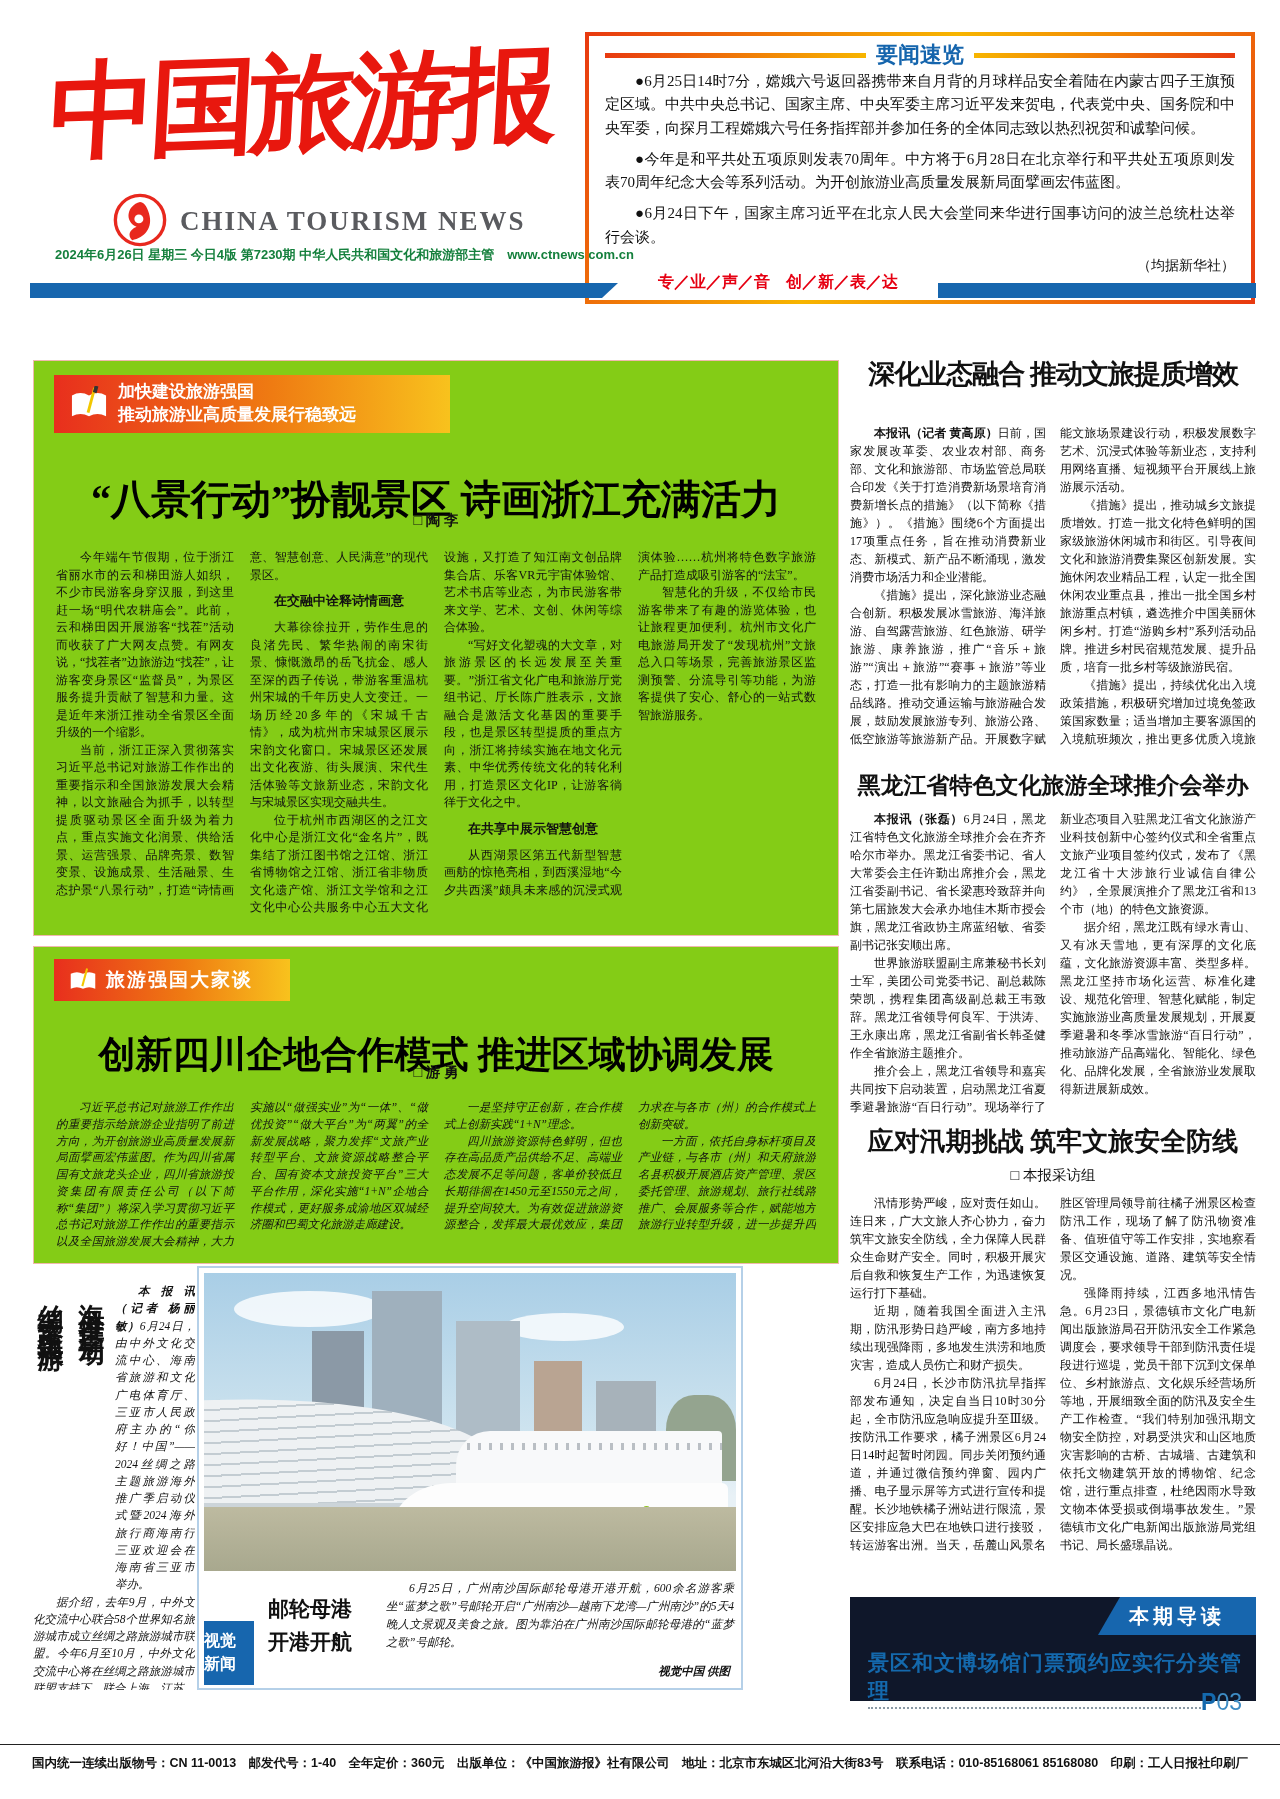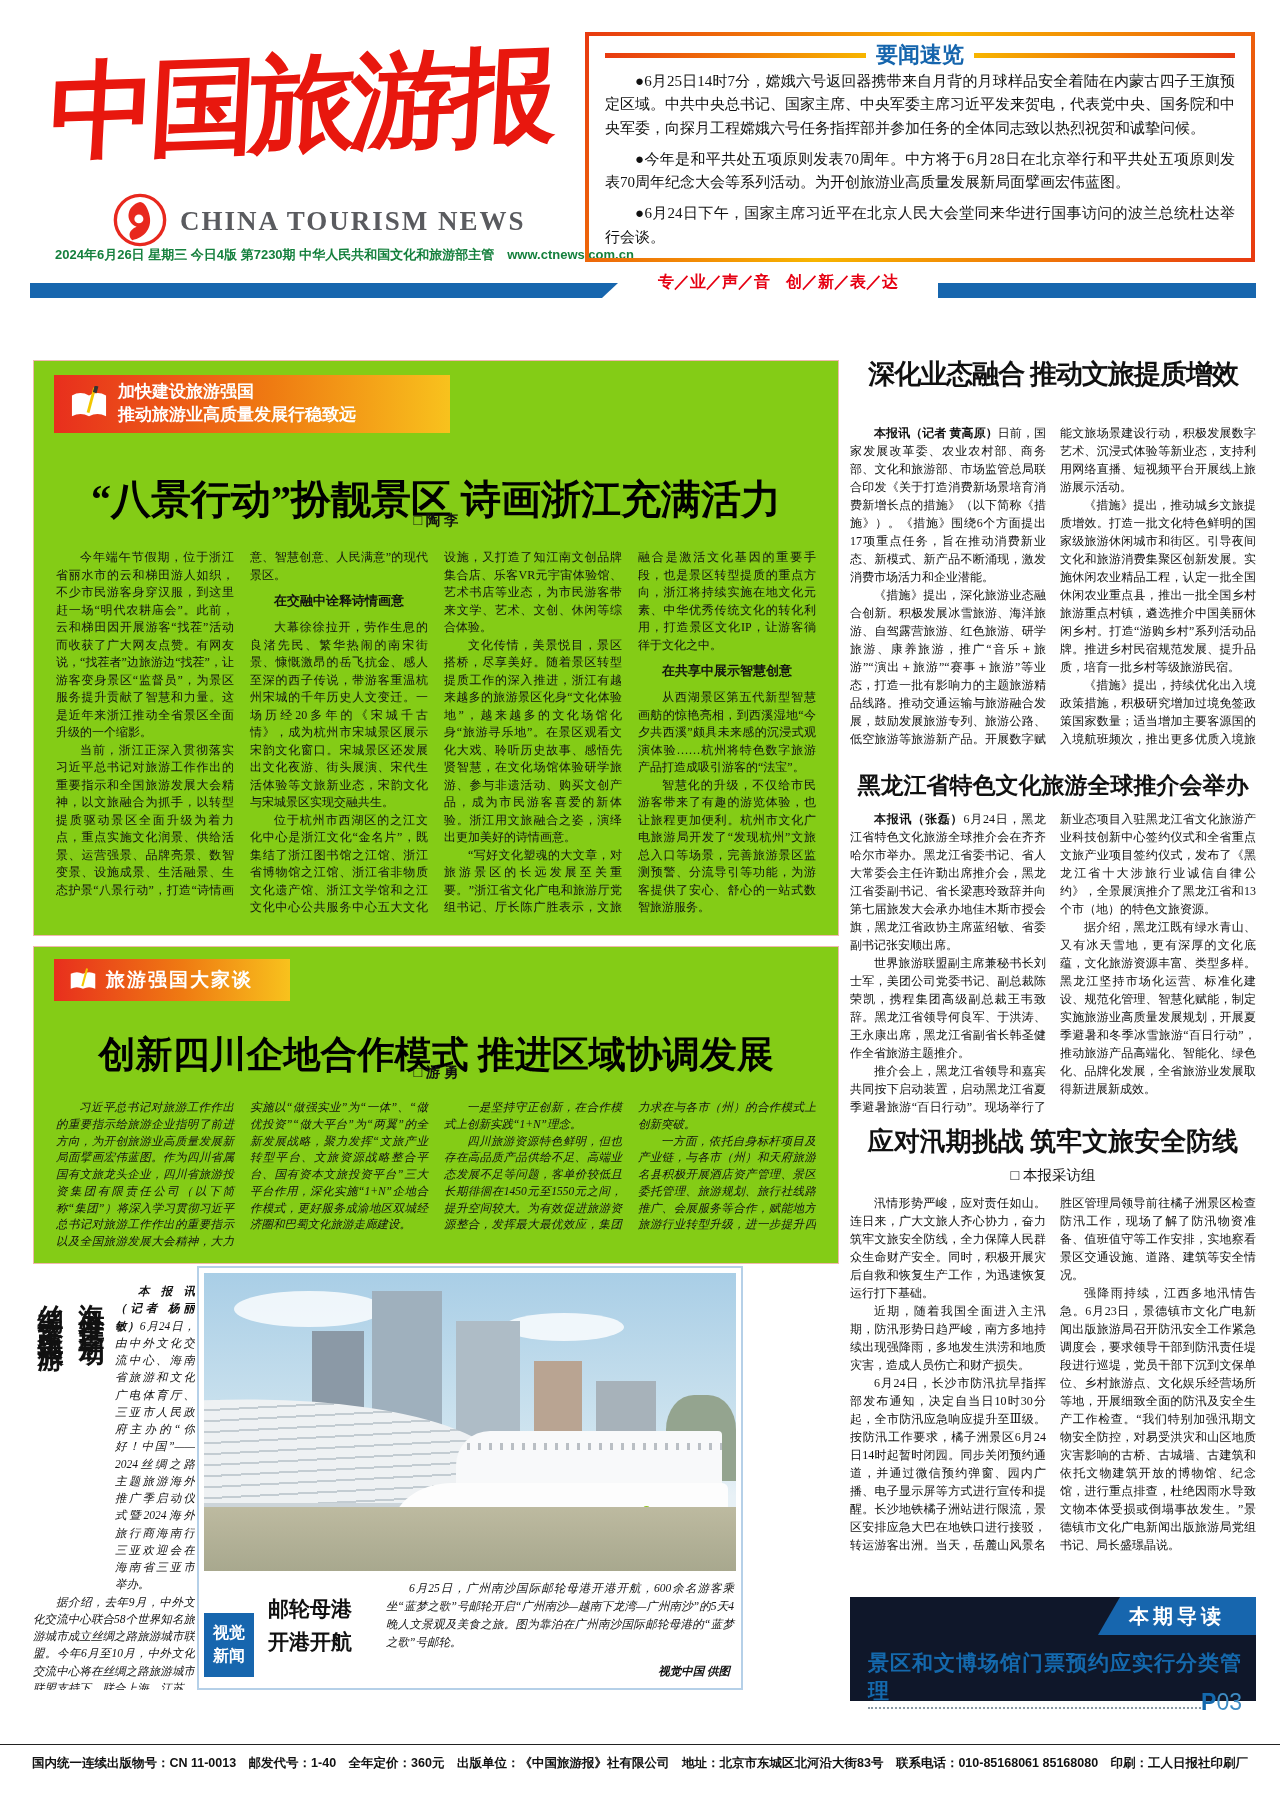--- a/index.html
+++ b/index.html
@@ -10,21 +10,21 @@
   .serif{font-family:"Liberation Serif","DejaVu Serif",serif;}
 
   
   #mast-title{left:50px;top:14px;width:540px;height:200px;font-size:106px;font-weight:bold;
               color:#e8170e;letter-spacing:-6px;transform:skewX(-5deg) rotate(-2deg);line-height:1.7;}
   #logo{left:112px;top:192px;width:56px;height:56px;}
   #mast-en{left:180px;top:206px;font-size:27px;font-weight:bold;color:#5a5b5f;letter-spacing:2px;}
   #dateline{left:55px;top:246px;font-size:13px;font-weight:bold;color:#15803d;}
 
   
-  #brief{left:585px;top:32px;width:670px;height:230px;border:4px solid;box-sizing:border-box;
+  #brief{left:585px;top:32px;width:670px;height:272px;border:4px solid;box-sizing:border-box;
          border-image:linear-gradient(120deg,#e83a10,#f7b500 45%,#e83a10) 1;padding:4px 16px;overflow:hidden;}
   .brief-titlerow{display:flex;align-items:center;gap:10px;height:30px;}
   .brief-bar{flex:1;height:5px;background:linear-gradient(90deg,#e83a10,#f7b500);}
   .brief-bar.rev{background:linear-gradient(90deg,#f7b500,#e83a10);}
   #brief h2{margin:0;font-size:22px;color:#1565ad;font-weight:bold;}
   .brief-body{font-size:15px;line-height:1.55;}
   .brief-body .para{margin:0 0 8px;text-indent:2em;text-align:justify;}
   #brief-credit{text-align:right;font-size:14px;margin-top:2px;}
 
   
@@ -80,22 +80,22 @@
         border-radius:60px 6px 6px 10px/46px 6px 6px 10px;box-shadow:inset 0 -10px 0 #e4e7e9;}
   #superstructure{position:absolute;bottom:58px;left:64px;right:6px;height:56px;background:#f8f9fa;
         border-radius:34px 4px 0 0;
         background-image:repeating-linear-gradient(90deg,rgba(110,120,130,.45) 0 3px,transparent 3px 11px);
         background-size:100% 7px;background-repeat:repeat-x;background-position:0 12px;}
   .note{position:absolute;bottom:14px;width:9px;height:9px;border-radius:50%;}
   #water{position:absolute;left:0;right:0;bottom:0;height:64px;
          background:linear-gradient(#bdbaa0,#a8a88e);}
   #quay{position:absolute;left:0;bottom:56px;width:46%;height:12px;background:#ccd4d9;}
   #photocap{position:relative;height:108px;margin-top:6px;}
-  #viz-label{position:absolute;left:0;bottom:8px;width:50px;height:64px;background:#1766ae;color:#fff;
-             font-size:16px;font-weight:bold;text-align:center;padding-top:8px;box-sizing:border-box;line-height:1.45;}
+  #viz-label{position:absolute;left:0;bottom:0;width:50px;height:64px;background:#1766ae;color:#fff;
+             font-size:16px;font-weight:bold;padding-top:8px;box-sizing:border-box;line-height:1.45;}
   #cap-title{position:absolute;left:64px;top:16px;width:96px;font-size:21px;font-weight:bold;line-height:1.55;}
   #cap-text{position:absolute;left:182px;top:2px;right:2px;font-size:11.5px;line-height:1.58;
             text-align:justify;font-style:italic;text-indent:2em;}
   #cap-credit{position:absolute;right:6px;bottom:6px;font-size:11.5px;font-weight:bold;font-style:italic;}
 
   
   .rcol{left:850px;width:406px;}
   #r1-kicker{top:331px;font-size:16px;font-weight:bold;}
   #r1-hl{top:356px;font-size:27px;font-weight:bold;text-align:center;white-space:nowrap;letter-spacing:-1px;}
   #r1-body{top:424px;height:338px;}
@@ -169,21 +169,20 @@
       </div>
     </div>
     <h1 class="headline" id="hl1">“八景行动”扮靓景区 诗画浙江充满活力</h1>
     <div class="byline" id="by1">□ 陶 李</div>
     <div class="artbody cols4" id="body1">
         <p class="para">今年端午节假期，位于浙江省丽水市的云和梯田游人如织，不少市民游客身穿汉服，到这里赶一场“明代农耕庙会”。此前，云和梯田因开展游客“找茬”活动而收获了广大网友点赞。有网友说，“找茬者”边旅游边“找茬”，让游客变身景区“监督员”，为景区服务提升贡献了智慧和力量。这是近年来浙江推动全省景区全面升级的一个缩影。</p>
         <p class="para">当前，浙江正深入贯彻落实习近平总书记对旅游工作作出的重要指示和全国旅游发展大会精神，以文旅融合为抓手，以转型提质驱动景区全面升级为着力点，重点实施文化润景、供给活景、运营强景、品牌亮景、数智变景、设施成景、生活融景、生态护景“八景行动”，打造“诗情画意、智慧创意、人民满意”的现代景区。</p>
         <h4 class="subhead">在交融中诠释诗情画意</h4>
         <p class="para">大幕徐徐拉开，劳作生息的良渚先民、繁华热闹的南宋街景、慷慨激昂的岳飞抗金、感人至深的西子传说，带游客重温杭州宋城的千年历史人文变迁。一场历经20多年的《宋城千古情》，成为杭州市宋城景区展示宋韵文化窗口。宋城景区还发展出文化夜游、街头展演、宋代生活体验等文旅新业态，宋韵文化与宋城景区实现交融共生。</p>
         <p class="para">位于杭州市西湖区的之江文化中心是浙江文化“金名片”，既集结了浙江图书馆之江馆、浙江省博物馆之江馆、浙江省非物质文化遗产馆、浙江文学馆和之江文化中心公共服务中心五大文化设施，又打造了知江南文创品牌集合店、乐客VR元宇宙体验馆、艺术书店等业态，为市民游客带来文学、艺术、文创、休闲等综合体验。</p>
-        <p class="para">文化传情，美景悦目，景区搭桥，尽享美好。随着景区转型提质工作的深入推进，浙江有越来越多的旅游景区化身“文化体验地”，越来越多的文化场馆化身“旅游寻乐地”。在景区观看文化大戏、聆听历史故事、感悟先贤智慧，在文化场馆体验研学旅游、参与非遗活动、购买文创产品，成为市民游客喜爱的新体验。浙江用文旅融合之姿，演绎出更加美好的诗情画意。</p>
         <p class="para">“写好文化塑魂的大文章，对旅游景区的长远发展至关重要。”浙江省文化广电和旅游厅党组书记、厅长陈广胜表示，文旅融合是激活文化基因的重要手段，也是景区转型提质的重点方向，浙江将持续实施在地文化元素、中华优秀传统文化的转化利用，打造景区文化IP，让游客徜徉于文化之中。</p>
         <h4 class="subhead">在共享中展示智慧创意</h4>
         <p class="para">从西湖景区第五代新型智慧画舫的惊艳亮相，到西溪湿地“今夕共西溪”颇具未来感的沉浸式观演体验……杭州将特色数字旅游产品打造成吸引游客的“法宝”。</p>
         <p class="para">智慧化的升级，不仅给市民游客带来了有趣的游览体验，也让旅程更加便利。杭州市文化广电旅游局开发了“发现杭州”文旅总入口等场景，完善旅游景区监测预警、分流导引等功能，为游客提供了安心、舒心的一站式数智旅游服务。</p>
       </div>
   </article>
 
   <article class="abs boxed" id="box2">
     <div class="badge" id="badge2">
       <svg width="30" height="26" viewBox="0 0 44 38">

